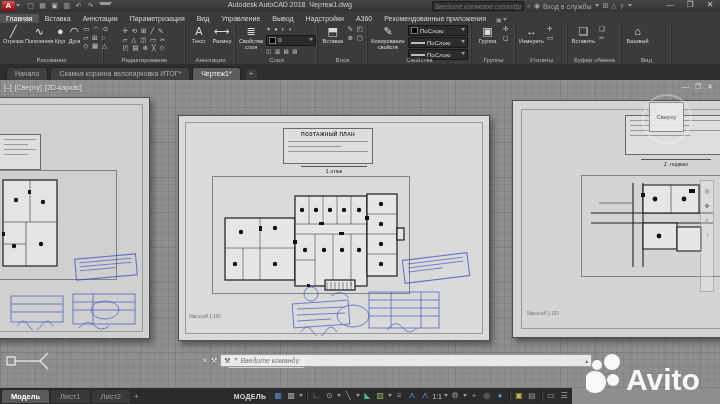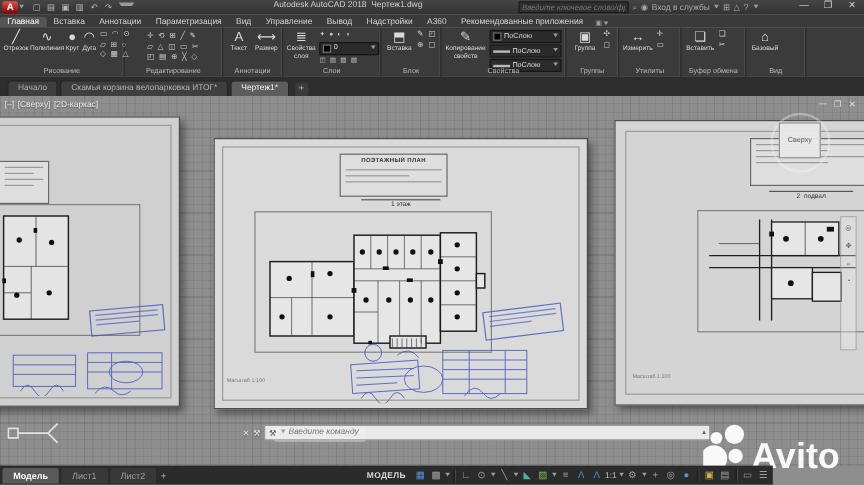--- a/index.html
+++ b/index.html
@@ -78,21 +78,21 @@
            border-radius:2px;font-size:6.5px;color:#222;z-index:25;white-space:nowrap}
   #cmdrow{left:202px;top:274px;display:flex;align-items:center;gap:3px;z-index:25}
   #cmdrow .cgrip{color:#e6e6e6;font-size:7px;text-shadow:0 1px 1px rgba(0,0,0,.4)}
   #cmdinputwrap{width:372px;height:13px;background:rgba(238,238,238,.95);border:1px solid #9a9a9a;
                 border-radius:2px;display:flex;align-items:center;padding:0 3px;box-sizing:border-box}
   #cmdinputwrap .cust{font-size:7px;color:#555;margin-right:3px}
   #cmdinput{flex:1;border:none;background:transparent;outline:none;font-style:italic;font-size:7px;
             color:#6f6f6f;font-family:inherit;min-width:10px}
   #cmdinputwrap .up{font-size:6px;color:#666}
   
-  #bottombar{left:0;top:388px;width:644px;height:16px;background:#2b2b2b;display:flex;align-items:center;
+  #bottombar{left:0;top:388px;width:572px;height:16px;background:#2b2b2b;display:flex;align-items:center;
              z-index:40;font-size:7px}
   .ltab{height:13px;line-height:13px;padding:0 9px;color:#9f9f9f;background:#383838;border-radius:2px 2px 0 0;
         margin-left:2px;font-size:7.5px}
   .ltab.active{background:#5a5a5a;color:#fff;font-weight:bold}
   #status{margin-left:auto;display:flex;align-items:center;gap:1px;padding-right:2px}
   .sic{width:12px;text-align:center;color:#a0a0a0;font-size:8px;line-height:14px}
   .sic.blue{color:#4f93d8}.sic.green{color:#7fb95c}.sic.teal{color:#45b3a0}.sic.khaki{color:#c8b44a}
   .ssep{width:1px;height:10px;background:#1c1c1c;box-shadow:1px 0 0 #454545;margin:0 2px}
   #modellbl{color:#d8d8d8;font-weight:bold;font-size:7px;margin-right:5px;letter-spacing:.3px}
   #scaletxt{color:#c9c9c9;font-size:7px}

